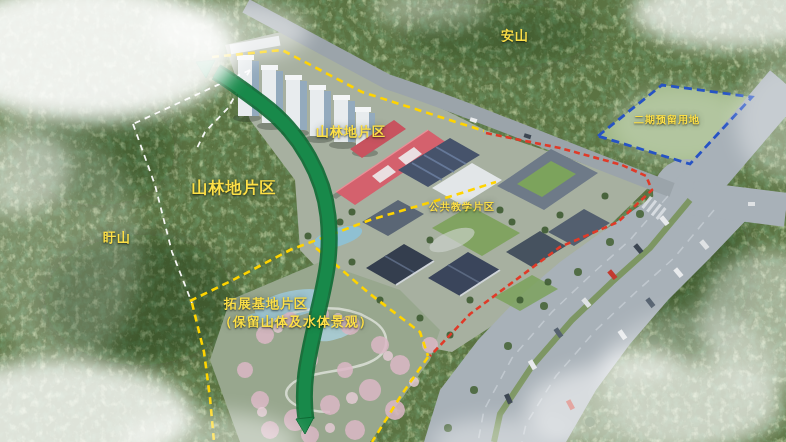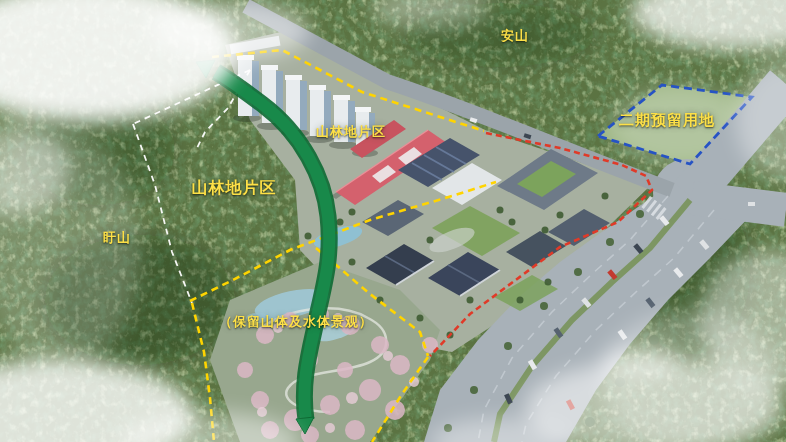--- a/index.html
+++ b/index.html
@@ -7,21 +7,21 @@
     position:relative;width:786px;height:442px;overflow:hidden;
     background:#5b7342;font-family:"Liberation Sans",sans-serif;
   }
   .stage svg{position:absolute;left:0;top:0;}
   .labels{position:absolute;left:0;top:0;width:100%;height:100%;pointer-events:none;}
   .lbl{
     position:absolute;transform:translate(-50%,-50%);
     color:#fde047;font-weight:700;white-space:nowrap;letter-spacing:1px;
     text-shadow:0 1px 2px rgba(0,0,0,.65),0 0 6px rgba(40,60,40,.45);
   }
-  .s12{font-size:16px}.s13{font-size:13px}.s15{font-size:15px}
+  .s12{font-size:16px}.s13{font-size:13px}.s15{font-size:10px}
 </style>
 </head>
 <body>
 
 <div class="stage">
 
 <svg width="786" height="442" viewBox="0 0 786 442">
   <defs>
     <filter id="blur10" x="-60%" y="-60%" width="220%" height="220%">
       <feGaussianBlur stdDeviation="10"></feGaussianBlur>
@@ -274,16 +274,18 @@
     <ellipse cx="60" cy="250" rx="80" ry="120" opacity=".2"></ellipse>
   </g>
 </svg>
 
 <div class="labels">
   <div class="lbl s13" style="left:515px;top:36px;font-weight:600">安山</div>
   <div class="lbl s15" style="left:667px;top:120px">二期预留用地</div>
   <div class="lbl s13" style="left:351px;top:132px">山林地片区</div>
   <div class="lbl s12" style="left:234px;top:188px">山林地片区</div>
   <div class="lbl s13" style="left:117px;top:238px">盱山</div>
+  <div class="lbl s15" style="left:462px;top:207px">公共教学片区</div>
+  <div class="lbl s13" style="left:266px;top:304px">拓展基地片区</div>
   <div class="lbl s13" style="left:296px;top:322px">（保留山体及水体景观）</div>
 </div>
 
 </div>
 
 </body></html>

